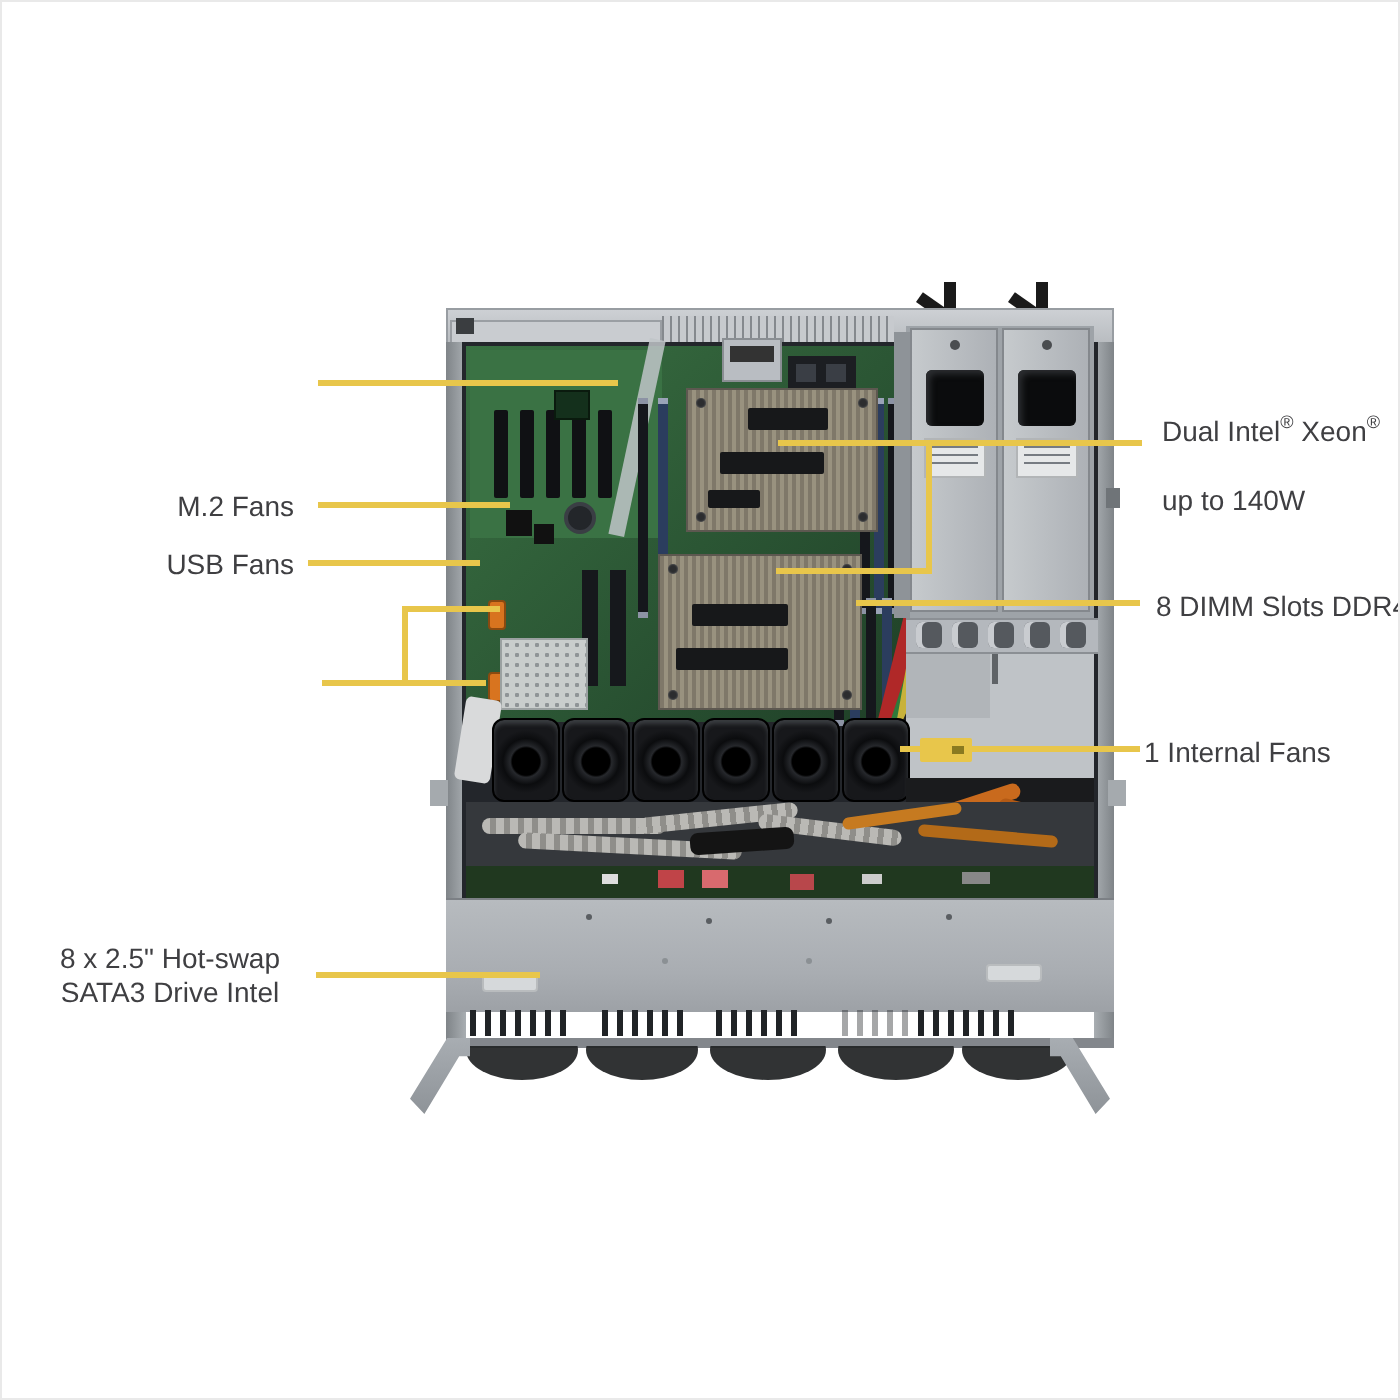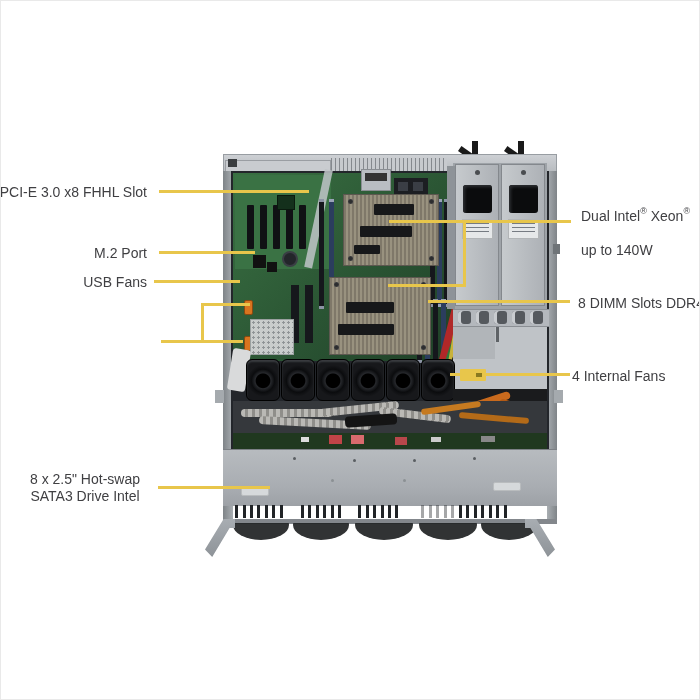--- a/index.html
+++ b/index.html
@@ -214,31 +214,30 @@
   <div class="cl" style="left:157px;top:485px;width:112px;"></div>
   <div class="cl" style="left:388px;top:219px;width:182px;"></div>
   <div class="clv" style="left:462px;top:219px;height:67px;"></div>
   <div class="cl" style="left:387px;top:283px;width:78px;"></div>
   <div class="cl" style="left:427px;top:299px;width:142px;"></div>
   <div class="cl" style="left:449px;top:372px;width:120px;"></div>
   <div class="abs" style="left:459px;top:368px;width:26px;height:12px;background:#e8c64b;border-radius:1px;z-index:41;">
     <div class="abs" style="left:16px;top:4px;width:6px;height:4px;background:#8a7a20;"></div>
   </div>
 
-  <div class="lbl r" style="right:552px;top:183px;">PCI-E 3.0 x8 FHHL Slot</div>
-  <div class="lbl r" style="right:552px;top:244px;">M.2 Port</div>
+  <div class="lbl r" style="right:552px;top:244px;">M.2 Fans</div>
   <div class="lbl r" style="right:552px;top:273px;">USB Fans</div>
 
   <div class="lbl" style="left:20px;top:470px;width:128px;text-align:center;">
     <span>8 x 2.5" Hot-swap</span><br>
     <span>SATA3 Drive Intel</span>
   </div>
 
   <div class="lbl" style="left:580px;top:203px;">
     <span>Dual Intel</span><sup>®</sup><span> Xeon</span><sup>®</sup><br>
     <br>
     <span>up to 140W</span>
   </div>
 
   <div class="lbl" style="left:577px;top:294px;">8 DIMM Slots DDR4</div>
-  <div class="lbl" style="left:571px;top:367px;">4 Internal Fans</div>
+  <div class="lbl" style="left:571px;top:367px;">1 Internal Fans</div>
 
 </div>
 
 </body></html>

